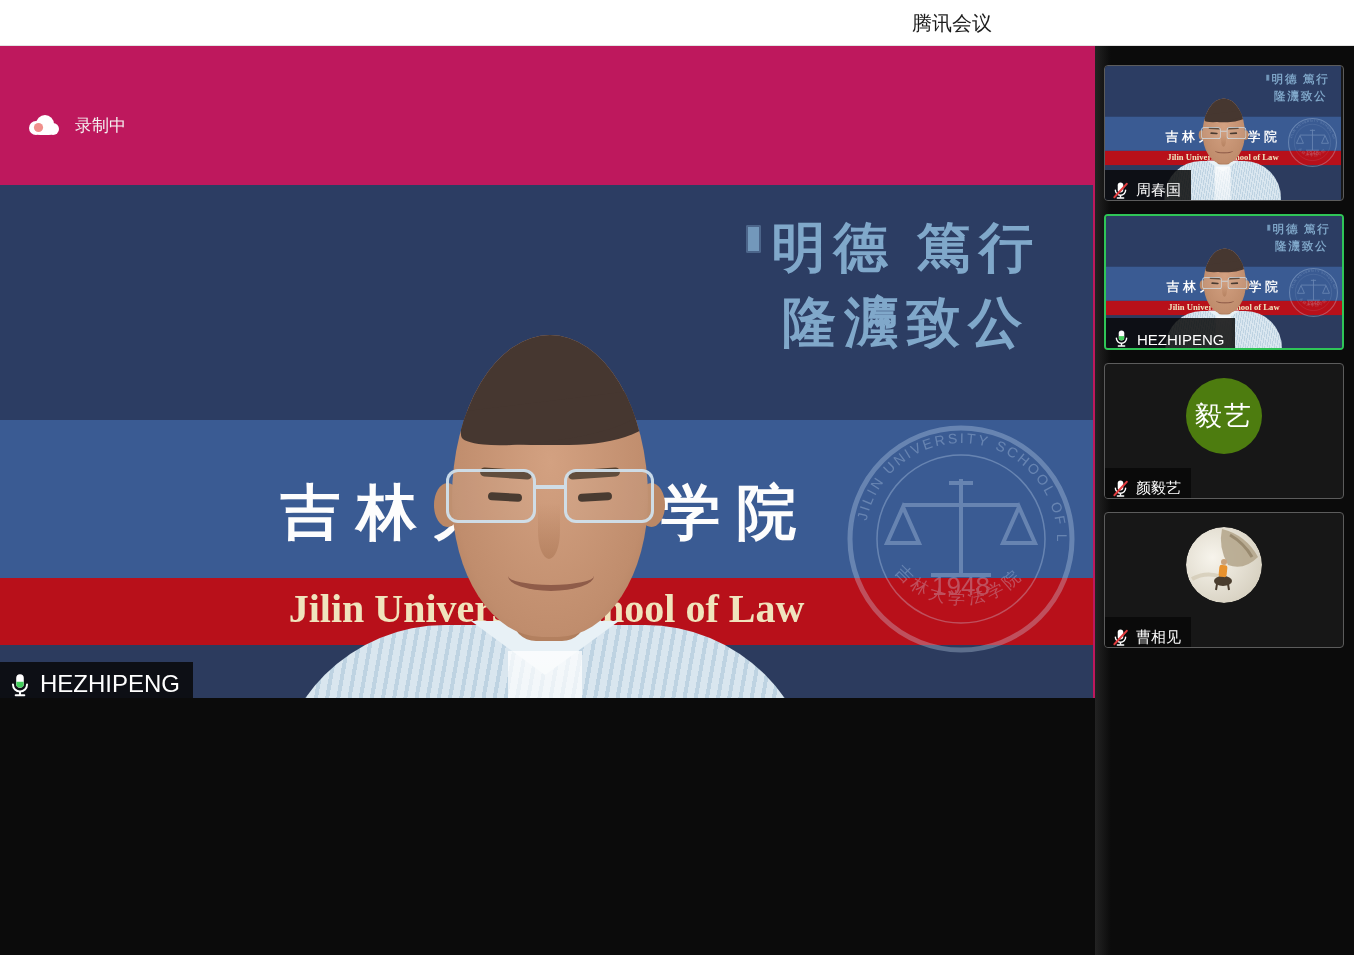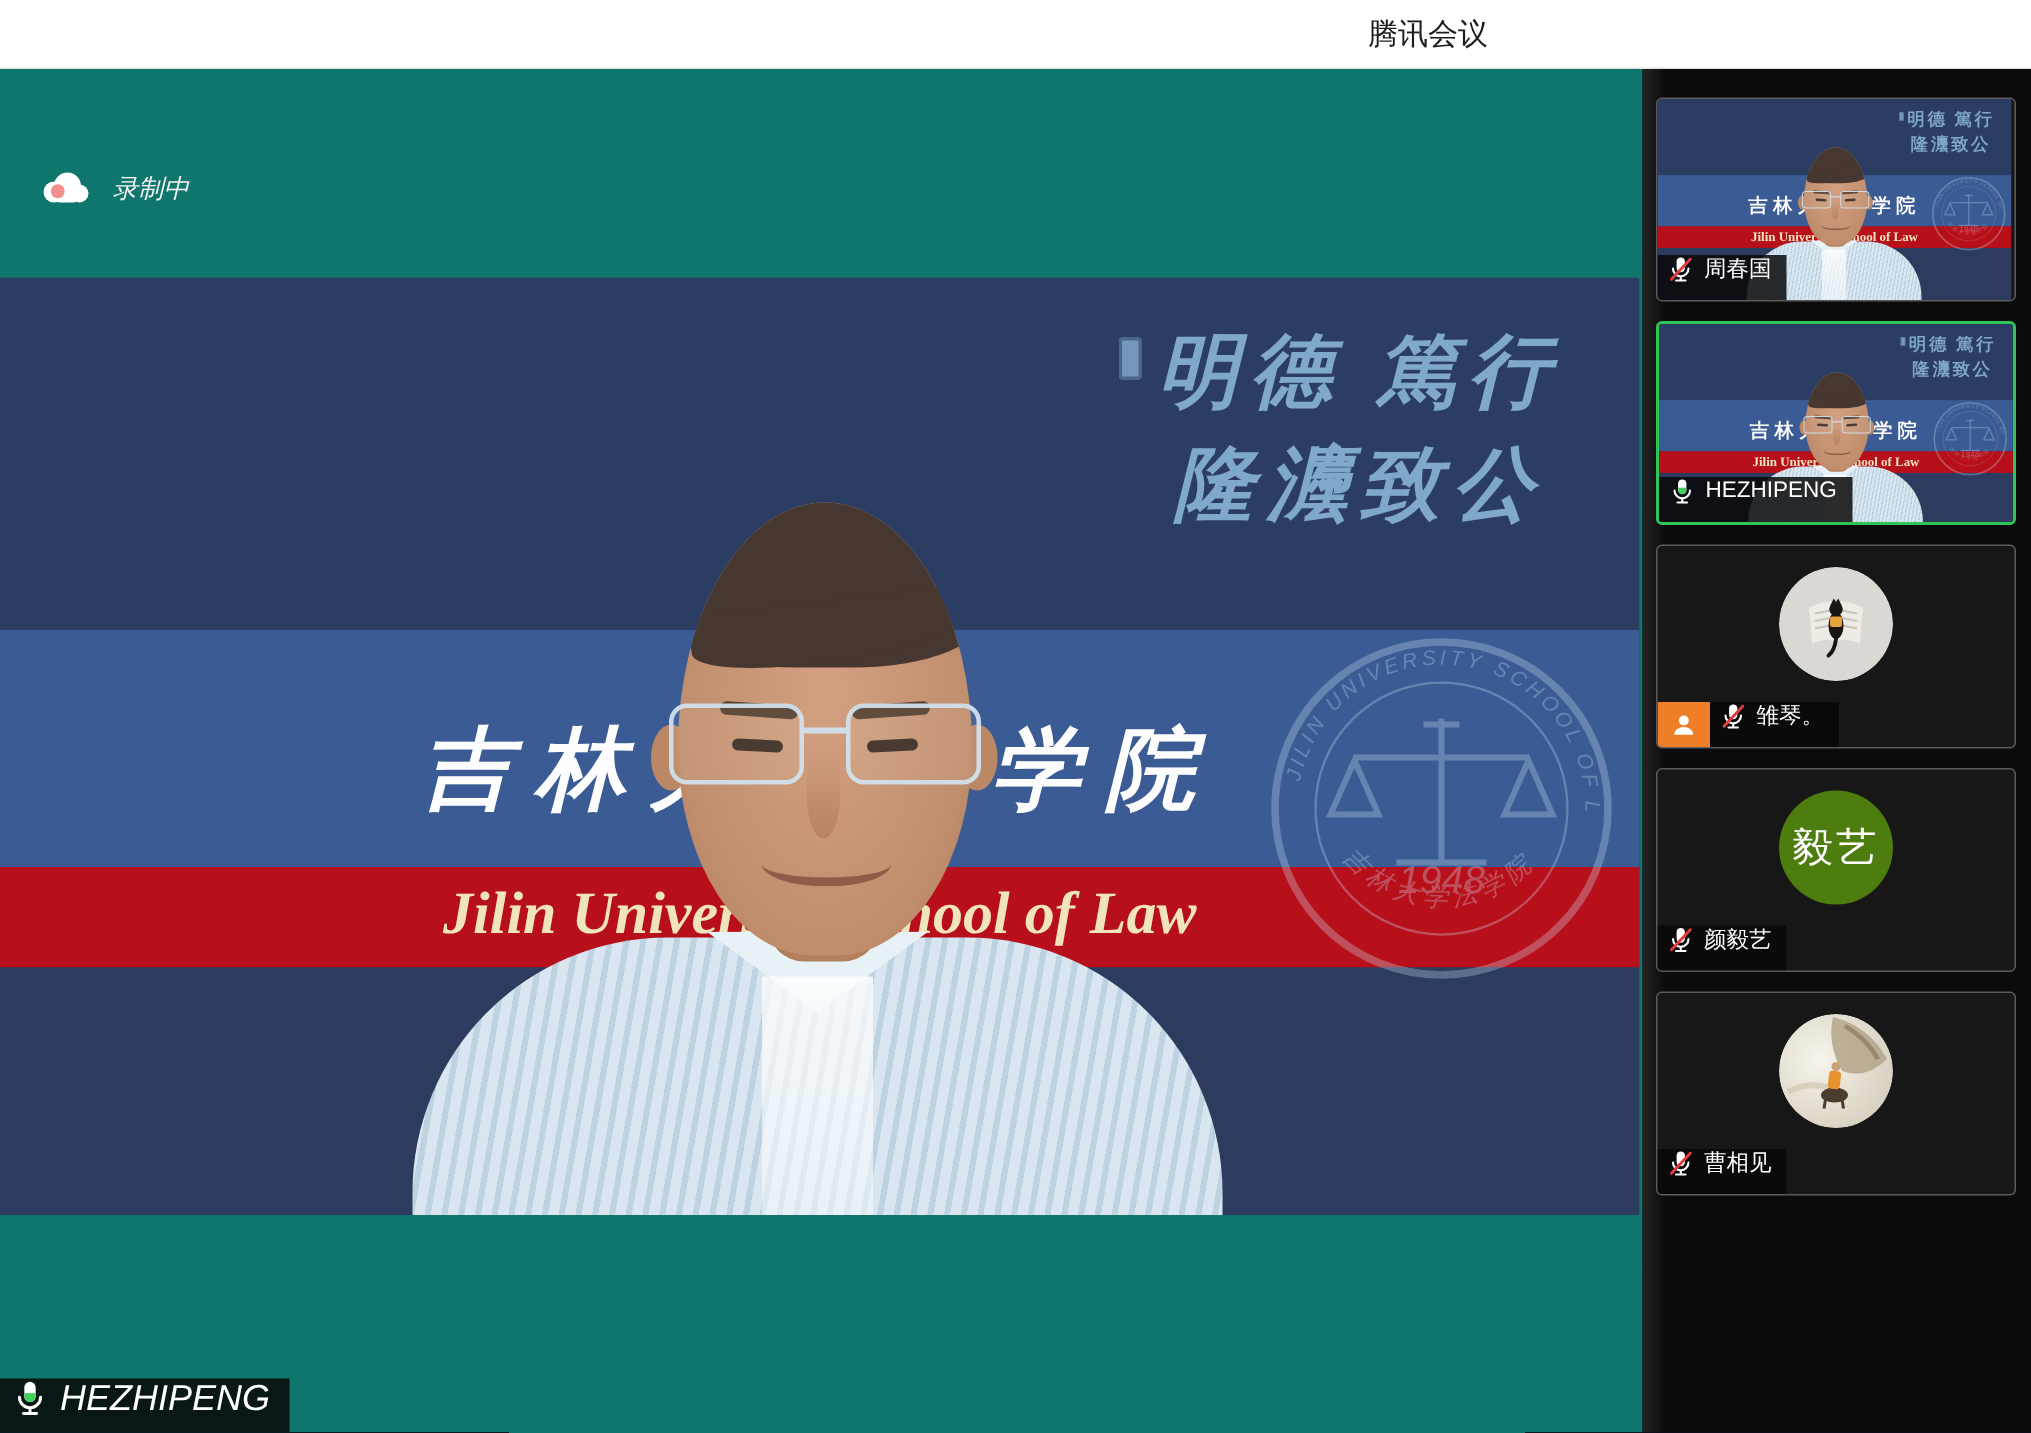--- a/index.html
+++ b/index.html
@@ -7,22 +7,22 @@
     font-family:"Liberation Sans", sans-serif; }
   #stage { position:relative; width:1354px; height:955px; background:#0b0b0b; overflow:hidden; }
 
   
   .titlebar { position:absolute; left:0; top:0; width:1354px; height:46px; background:#ffffff;
     border-bottom:1px solid #e3e3e3; z-index:50; }
   .titlebar .app-title { position:absolute; left:912px; top:0; line-height:46px;
     font-size:20px; color:#1c1c1c; }
 
   
-  .main-area { position:absolute; left:0; top:46px; width:1095px; height:909px;
-    background:#0f766e; overflow:hidden;font-style:italic; }
+  .main-area { position:absolute; left:0; top:46px; width:1095px; height:652px;
+    background:#be185d; overflow:hidden; }
   .rec-indicator { position:absolute; left:24px; top:66px; display:flex; align-items:center;
     gap:13px; z-index:6; }
   .rec-indicator .rec-label { color:#f4f2f1; font-size:17px; }
 
   
   .scene-slot { position:absolute; overflow:hidden; }
   .main-slot { left:0; top:139px; width:1093px; height:625px; }
   .scene { position:relative; width:1093px; height:625px; overflow:hidden; background:#2c3d63; }
   .b-navy-top { position:absolute; left:0; top:0; width:100%; height:235px; background:#2c3d63; }
   .b-blue     { position:absolute; left:0; top:235px; width:100%; height:158px; background:#3a5b93; }
@@ -75,21 +75,21 @@
   .p-ear.r { left:638px; }
   .p-glasses { position:absolute; left:446px; top:284px; width:208px; height:56px; z-index:6; }
   .p-glasses .lens { position:absolute; top:0; width:90px; height:54px;
     border:3px solid rgba(208,224,236,.95); border-radius:12px; background:rgba(255,255,255,.07); }
   .p-glasses .lens.l { left:0; }
   .p-glasses .lens.r { right:0; }
   .p-glasses .bridge { position:absolute; left:90px; top:16px; width:28px; height:4px;
     background:rgba(208,224,236,.95); }
 
   
-  .tag { display:inline-flex; align-items:flex-start; background:rgba(8,8,8,.85); color:#fff; }
+  .tag { display:inline-flex; align-items:flex-end; background:rgba(8,8,8,.85); color:#fff; }
   .main-tag { position:absolute; left:0; bottom:0; z-index:10; height:36px;
     gap:7px; padding:0 13px 0 7px; font-size:24px; }
   .thumb-tag { height:30px; gap:6px; padding:0 10px 0 6px; font-size:15px; }
   .tag-row { position:absolute; left:0; bottom:0; z-index:10; display:flex; align-items:stretch; }
   .host-badge { width:35px; height:30px; background:#ee7e27; display:flex;
     align-items:center; justify-content:center; }
 
   
   .sidebar { position:absolute; left:1095px; top:46px; width:259px; height:909px;
     background:linear-gradient(90deg,#232323 0,#0b0b0b 16px); padding:19px 0 0 9px; }
@@ -367,38 +367,20 @@
         <div class="tag thumb-tag">
           <svg class="mic-s">
               <use href="#mic-on"></use>
             </svg>
           <span>HEZHIPENG</span>
         </div>
       </div>
     </div>
 
 
-    <div class="thumb">
-      <svg class="avatar" viewBox="0 0 76 76">
-          <use href="#avatar-cat"></use>
-        </svg>
-      <div class="tag-row">
-        <div class="host-badge">
-          <svg width="19" height="19" viewBox="0 0 24 24">
-              <use href="#badge-person"></use>
-            </svg>
-        </div>
-        <div class="tag thumb-tag">
-          <svg class="mic-s">
-              <use href="#mic-off"></use>
-            </svg>
-          <span>雏琴。</span>
-        </div>
-      </div>
-    </div>
 
     <div class="thumb">
       <div class="avatar avatar-initials">
         <span>毅艺</span>
       </div>
       <div class="tag-row">
         <div class="tag thumb-tag">
           <svg class="mic-s">
               <use href="#mic-off"></use>
             </svg>

